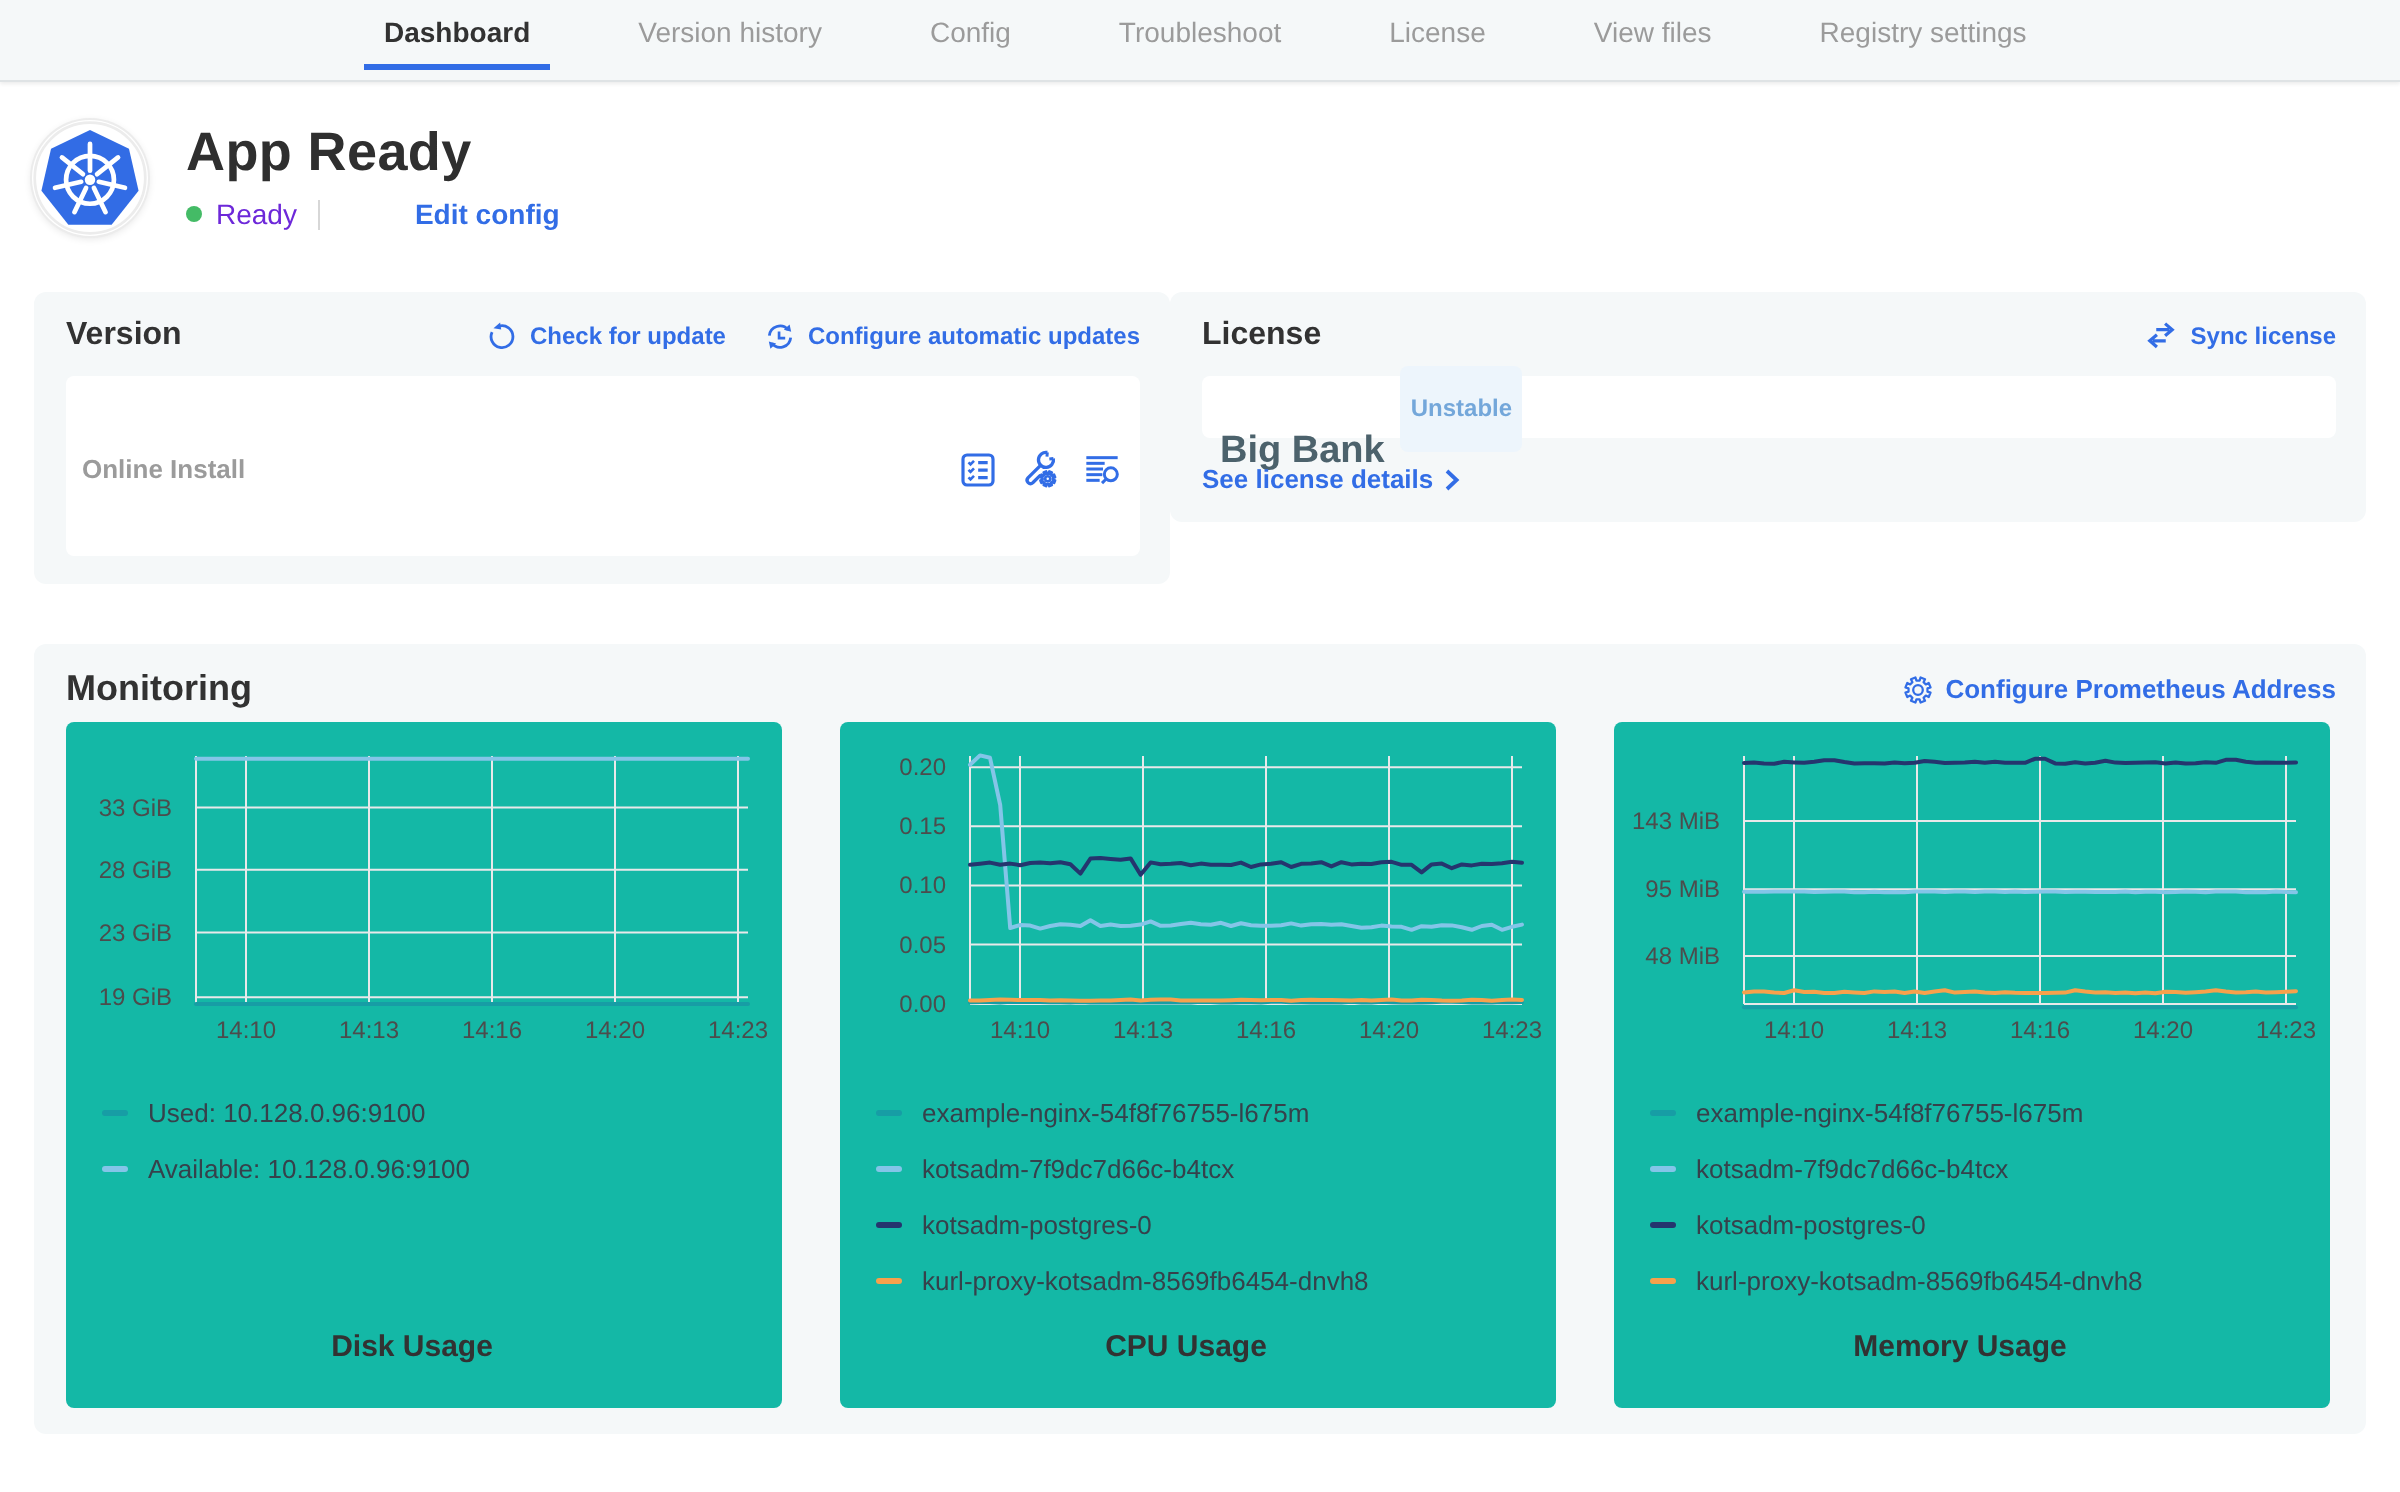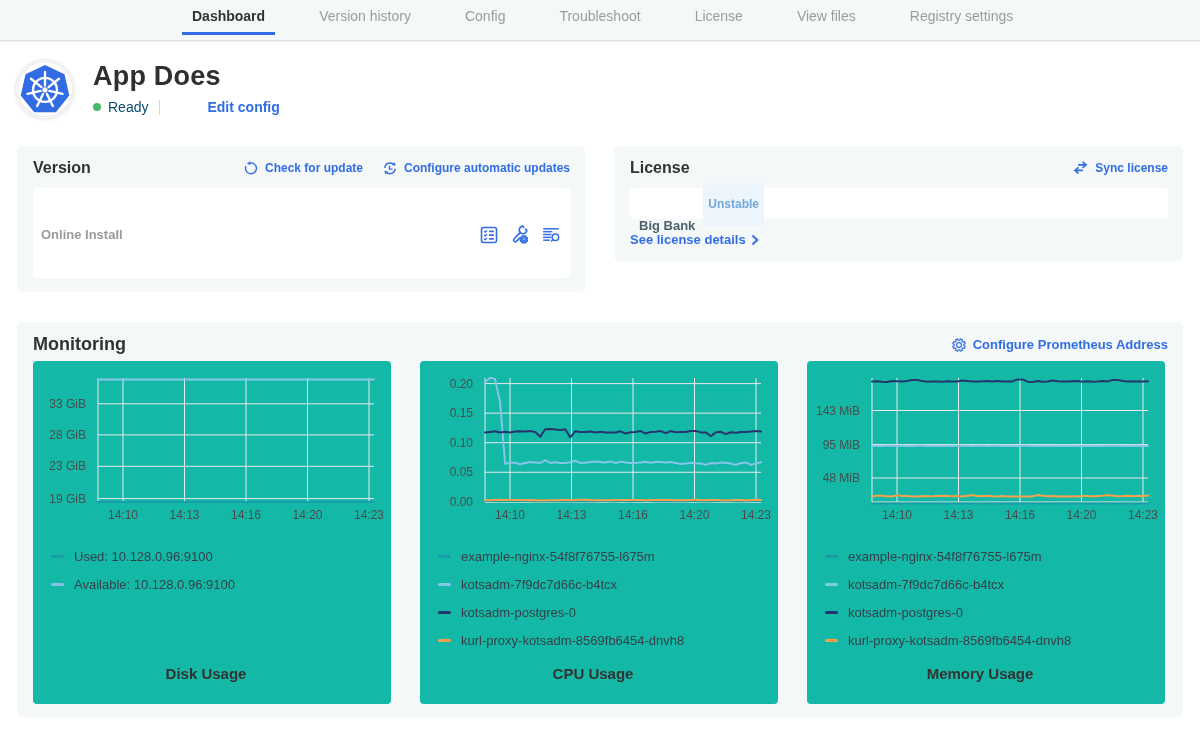--- a/index.html
+++ b/index.html
@@ -14,27 +14,27 @@
   .tab.active { color:#323232; font-weight:700; border-bottom:3px solid #326de6; line-height:32px; }
 
   
   .app-header { display:flex; align-items:flex-start; padding:19px 0 0 16px; height:105px; }
   .app-icon-wrap { width:58px; height:58px; border-radius:50%; background:#fff;
     box-shadow:0 0 0 1px #ececec, 0 1px 4px rgba(0,0,0,.12); display:flex; align-items:center; justify-content:center; }
   .app-head-text { margin-left:19px; padding-top:1px; }
   .app-title { font-size:27px; font-weight:800; color:#2f2f2f; letter-spacing:.2px; line-height:30px; }
   .app-status-row { display:flex; align-items:center; margin-top:7px; height:18px; }
   .status-dot { width:8px; height:8px; border-radius:50%; background:#44bb66; }
-  .status-label { font-size:14px; font-weight:500; color:#0c4a6e; margin-left:7px; }
+  .status-label { font-size:14px; font-weight:500; color:#6d28d9; margin-left:7px; }
   .status-divider { width:1px; height:15px; background:#d7d7d7; margin:0 11px; }
   .link { color:#326de6; font-weight:700; cursor:pointer; text-decoration:none; }
   .edit-config { font-size:14px;padding-left:36px; }
 
   
-  .cards-row { display:flex; gap:29px; margin:0 17px; align-items:flex-start; }
+  .cards-row { display:flex; margin:0 17px; align-items:flex-start; }
   .card { background:#f5f8f9; border-radius:6px; padding:12px 15px 14px 16px; }
   .card-version { width:568px; }
   .card-license { flex:1; }
   .card-head { display:flex; align-items:center; justify-content:space-between; height:19px; }
   .card-title { font-size:16px; font-weight:700; color:#323232; }
   .card-links { display:flex; align-items:center; gap:19px; }
   .icon-link { display:flex; align-items:center; font-size:12px; cursor:pointer; }
   .icon-link svg { margin-right:6px; }
   .panel { background:#fff; border-radius:4px; margin-top:11px; }
   .version-panel { padding:10px 8px 7px 8px; display:flex; align-items:stretch; height:90px; }
@@ -47,21 +47,21 @@
   .v-deployed { font-size:12px; font-weight:500; color:#9b9b9b; margin-top:7px; }
   .v-mid { flex:1; display:flex; align-items:center; }
   .install-type { font-size:13px; font-weight:600; color:#9b9b9b; }
   .v-icons { display:flex; align-items:center; gap:10px; padding-right:0px; }
   .v-icons .vicon { cursor:pointer; display:flex; }
   .see-link-row { margin-top:11px; display:flex; align-items:center; font-size:13px; }
   .see-link-row svg { margin-left:5px; }
 
   .license-panel { padding:6px 9px 4px 9px; }
   .lic-row1 { display:flex; align-items:center; height:21px; }
-  .lic-name { font-size:13px; font-weight:700; color:#4c626c;margin-top:42px; }
+  .lic-name { font-size:19px; font-weight:700; color:#4c626c;margin-top:42px; }
   .lic-channel { background:#edf5fc; color:#74a7da; font-size:12px; font-weight:600;
     border-radius:4px; padding:12px 5px; line-height:19px; margin-left:8px; }
   .lic-row2 { display:flex; align-items:center; margin-top:9px; height:19px; }
   .lic-type { display:flex; align-items:center; background:#dcedfa; color:#2f86c8;
     font-size:12px; font-weight:700; border-radius:3px; padding:0 8px 0 5px; line-height:19px; height:19px; }
   .lic-type svg { margin-right:4px; }
   .lic-expiry { font-size:14px; font-weight:500; color:#9b9b9b; margin-left:10px; }
 
   
   .monitoring { margin:30px 17px 0; background:#f5f8f9; border-radius:6px; padding:12px 15px 13px 16px; }
@@ -163,21 +163,21 @@
     <div class="tab">Registry settings</div>
   </nav>
 
 <header class="app-header">
   <div class="app-icon-wrap">
     <svg width="58" height="58" viewBox="0 0 64 64">
         <use href="#def-k8s"></use>
       </svg>
   </div>
   <div class="app-head-text">
-    <div class="app-title">App Does</div>
+    <div class="app-title">App Ready</div>
     <div class="app-status-row">
       <span class="status-dot"></span>
       <span class="status-label">Ready</span>
       <span class="status-divider"></span>
       <a class="link edit-config">Edit config</a>
     </div>
   </div>
 </header>
 
 <div class="cards-row">

